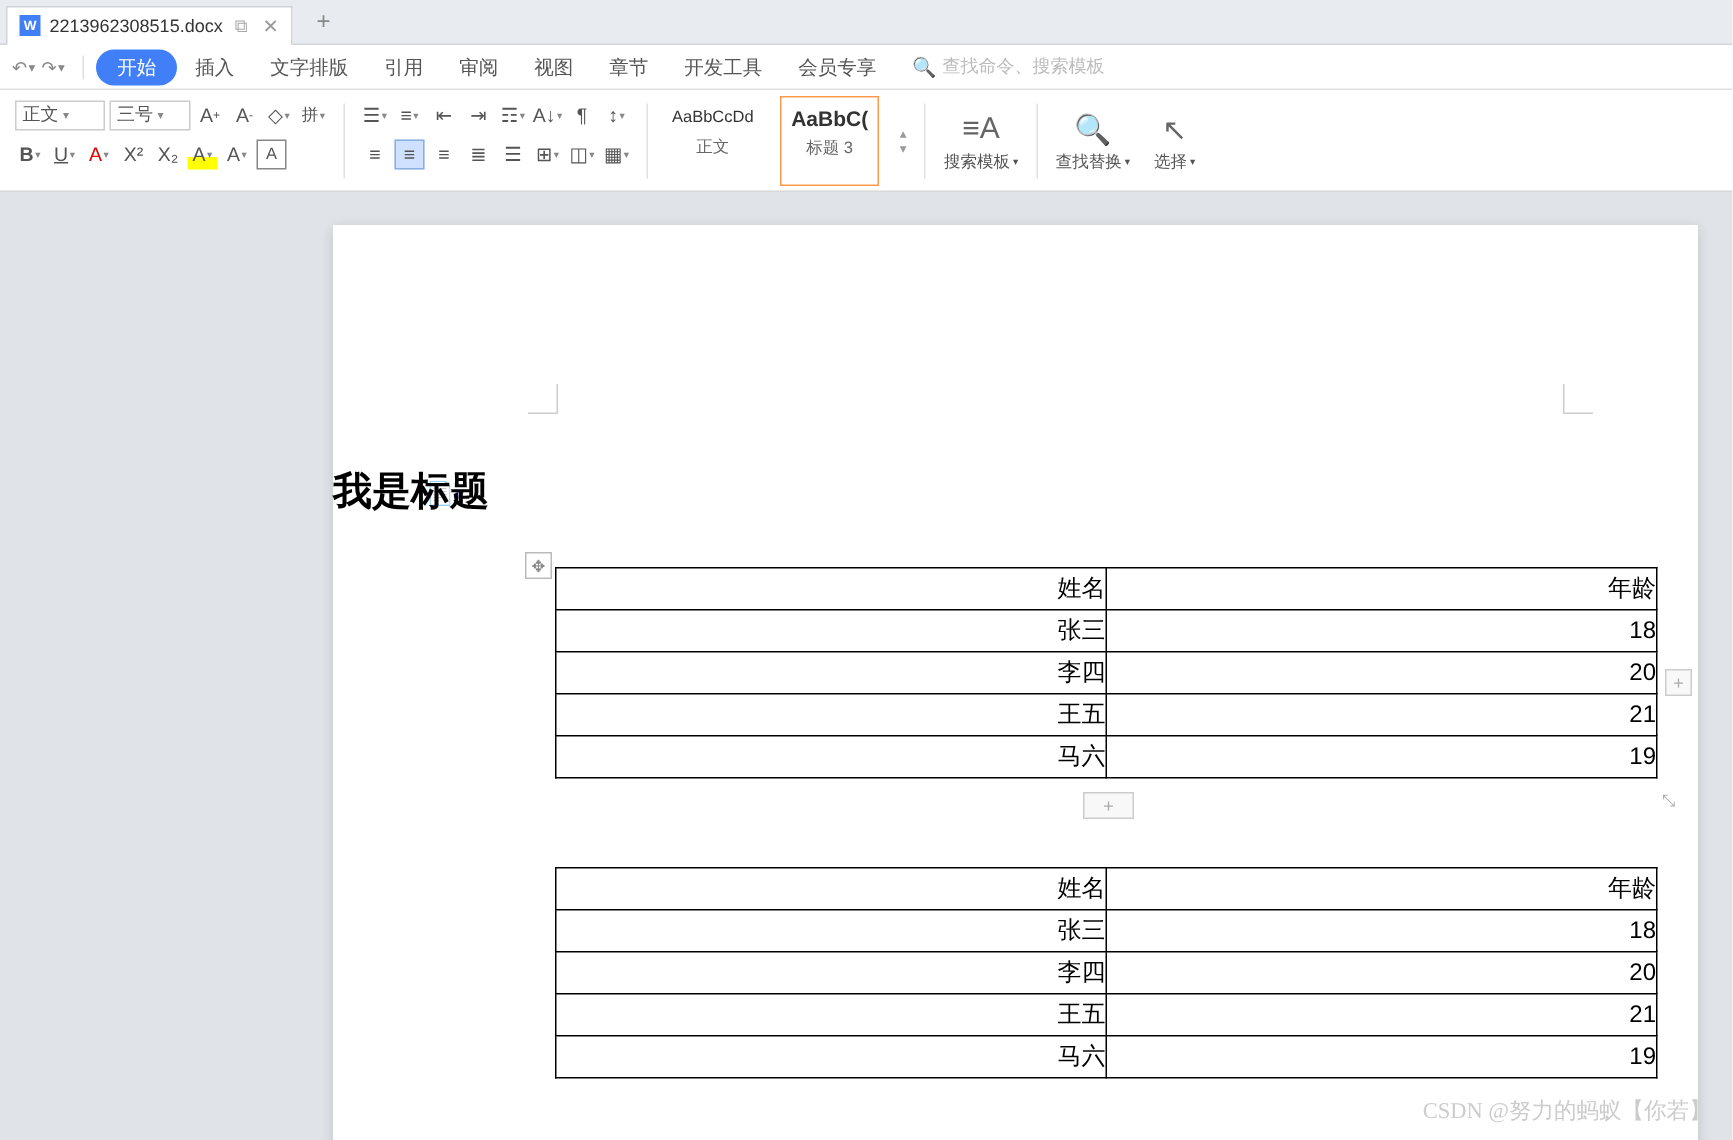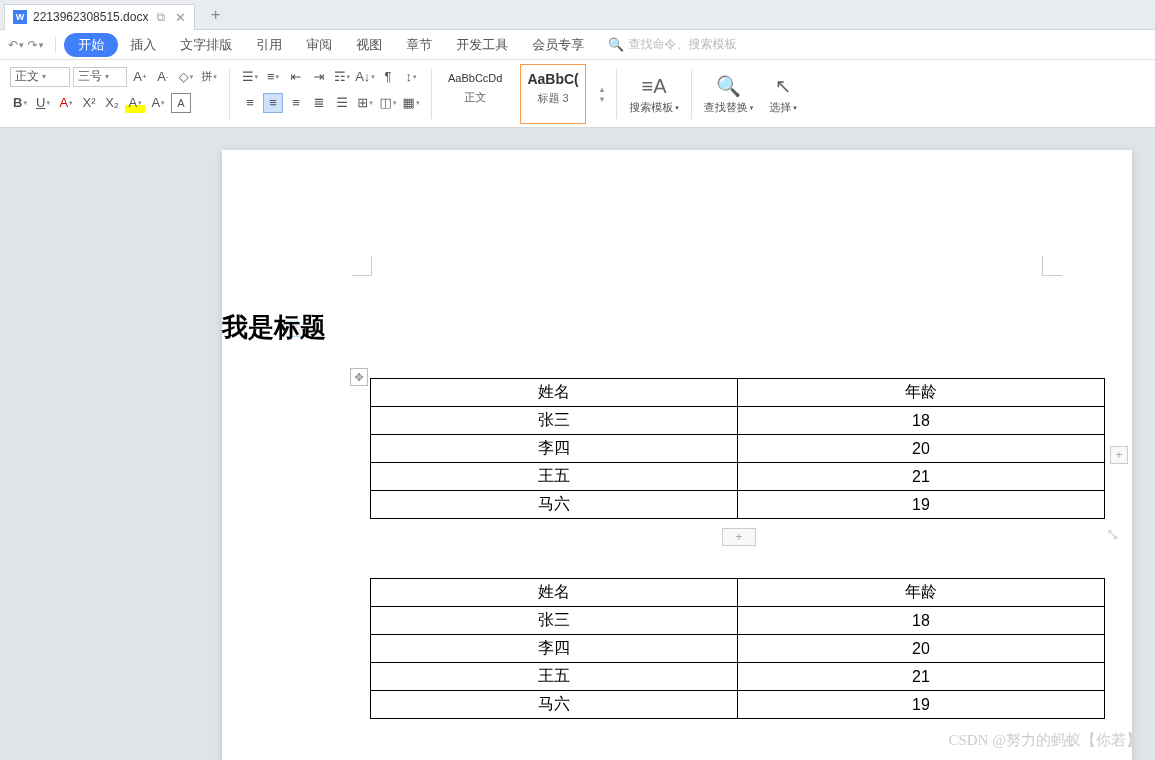--- a/index.html
+++ b/index.html
@@ -45,21 +45,21 @@
 
 .workspace { background: #e0e4e8; position: absolute; top: 128px; left: 0; right: 0; bottom: 0; overflow: hidden; }
 .page { position: absolute; left: 222px; top: 22px; width: 910px; height: 1200px; background: #fff; box-shadow: 0 2px 8px rgba(0,0,0,0.15); }
 .corner { position: absolute; width: 20px; height: 20px; border-color: #ccc; }
 .corner.tl { top: 106px; left: 130px; border-right: 1px solid #ccc; border-bottom: 1px solid #ccc; }
 .corner.tr { top: 106px; right: 70px; border-left: 1px solid #ccc; border-bottom: 1px solid #ccc; }
 .doc-icon { position: absolute; top: 170px; left: 62px; color: #89a8d8; font-size: 15px; }
 .doc-title { position: absolute; top: 160px; left: 0; right: 0; text-align: left; font-size: 26px; font-family: SimSun, serif; font-weight: bold; color: #000; }
 .tbl-handle { position: absolute; width: 18px; height: 18px; border: 1px solid #bbb; background: #fff; display: flex; align-items: center; justify-content: center; font-size: 11px; color: #888; }
 .doc-table { position: absolute; border-collapse: collapse; font-family: SimSun, serif; font-size: 16px; }
-.doc-table td { border: 1px solid #000; text-align: center; padding: 2px 0; height: 28px; }
+.doc-table td { border: 1px solid #000; text-align: right; padding: 2px 0; height: 28px; }
 .add-row { position: absolute; width: 34px; height: 18px; border: 1px solid #ccc; background: #f8f8f8; display: flex; align-items: center; justify-content: center; font-size: 12px; color: #aaa; }
 .add-col { position: absolute; width: 18px; height: 18px; border: 1px solid #ccc; background: #f8f8f8; display: flex; align-items: center; justify-content: center; font-size: 12px; color: #aaa; }
 .resize-h { position: absolute; width: 14px; height: 14px; font-size: 11px; color: #aaa; }
 
 .watermark { position: absolute; bottom: 10px; right: 14px; font-size: 15px; color: #ccc; font-family: "Microsoft YaHei"; }
 
 .u-letter { text-decoration: underline; }
 </style>
 </head>
 <body>

